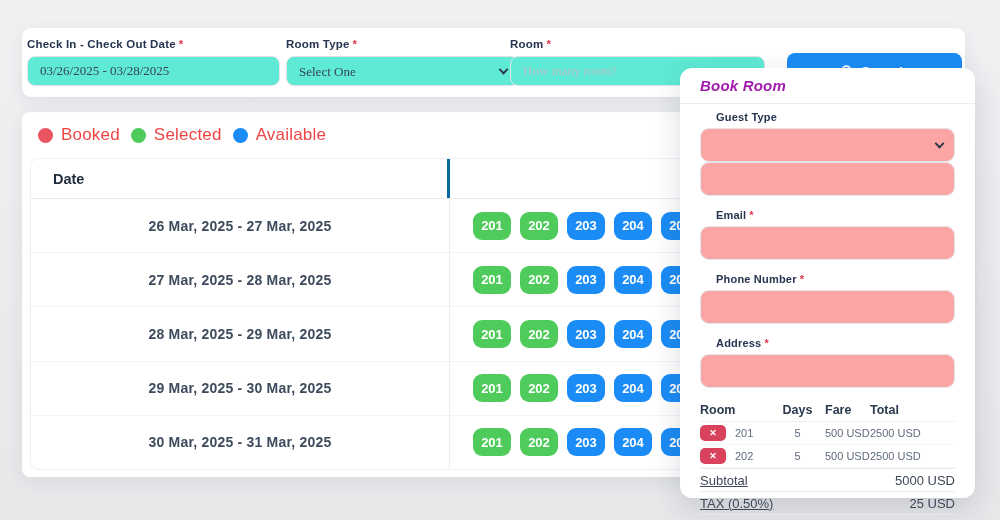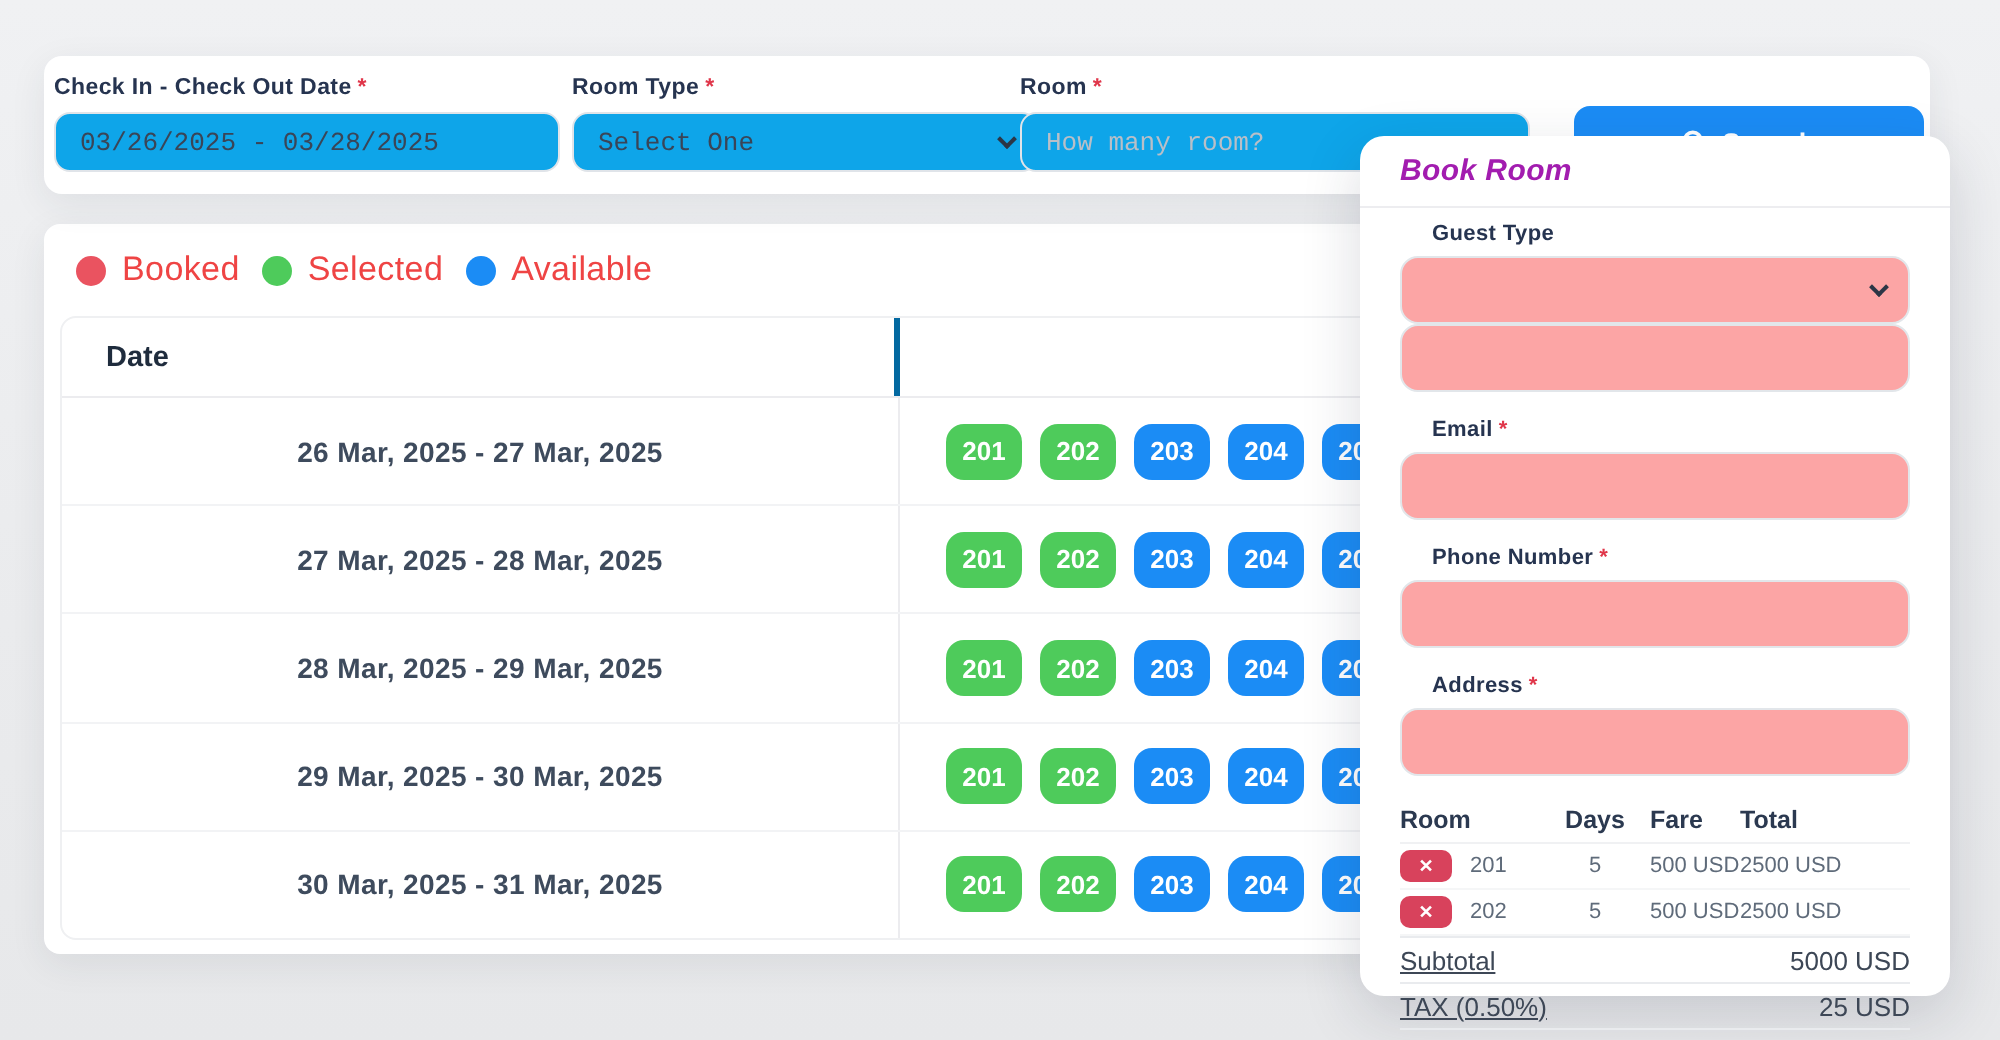--- a/index.html
+++ b/index.html
@@ -11,21 +11,21 @@
   }
   .card { background:#fff; border-radius:9px; box-shadow:0 5px 18px rgba(40,50,70,.08); position:absolute; }
 
   
   .toolbar { left:22px; top:28px; width:943px; height:69px; z-index:2; }
   .fgroup { position:absolute; top:10px; }
   .flabel { font-size:11.5px; font-weight:bold; color:#263450; letter-spacing:.2px; display:block; margin-bottom:6px; }
   .req { color:#e0364a; margin-left:3px; font-weight:bold; }
   .tb-input, .tb-select {
     width:100%; height:30px; border:1px solid #e0e4e9; border-radius:8px;
-    font-family:Liberation Mono, monospace; font-size:13px; color:#3a4557; padding:0 12px; background:#0ea5e9; outline:none;
+    font-family:Liberation Serif, serif; font-size:13px; color:#3a4557; padding:0 12px; background:#5eead4; outline:none;
   }
   .tb-input::placeholder { color:#b9bfc8; }
   .g1 { left:5px;   width:253px; }
   .g2 { left:264px; width:233px; }
   .g3 { left:488px; width:255px; }
   .selwrap { position:relative; }
   .tb-select, .p-select { appearance:none; -webkit-appearance:none; }
   .chev { position:absolute; right:12px; top:50%; width:7px; height:7px;
     border-right:2px solid #2c3646; border-bottom:2px solid #2c3646;
     transform:translateY(-70%) rotate(45deg); pointer-events:none; }

